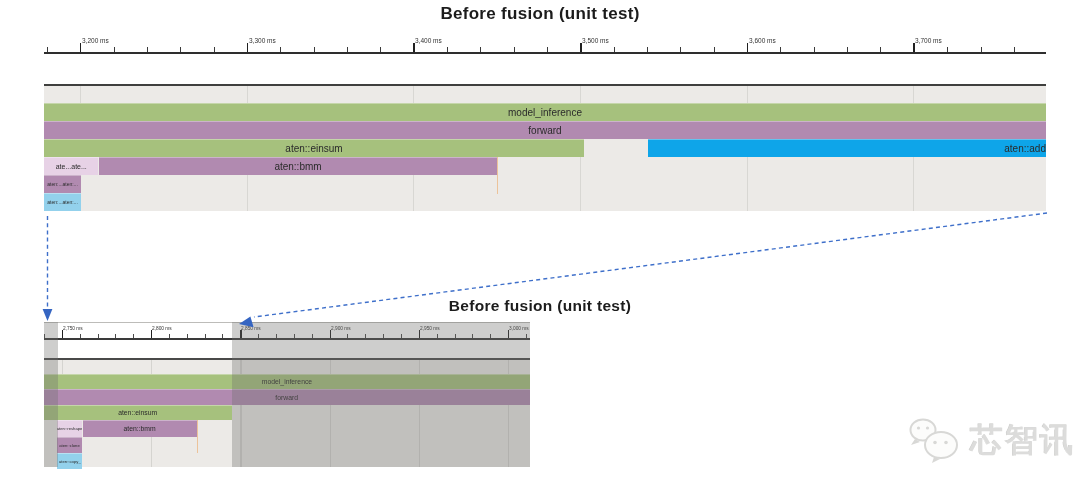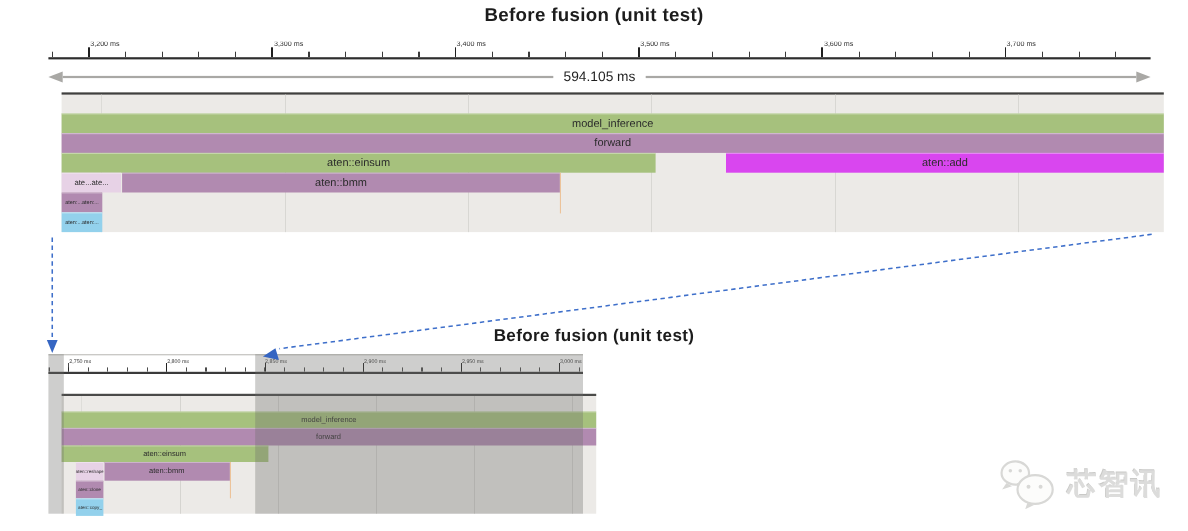--- a/index.html
+++ b/index.html
@@ -25,30 +25,30 @@
   
   .measure { position:absolute; display:flex; align-items:center; }
   .measure.top { left:44px; top:58px; width:1002px; height:24px; }
   .mline { flex:1; height:1.5px; background:#a9a8a5; }
   .ah { width:0; height:0; border-top:5px solid transparent; border-bottom:5px solid transparent; }
   .ah.l { border-right:13px solid #a9a8a5; }
   .ah.r { border-left:13px solid #a9a8a5; }
   .mtext { padding:0 9px; font-size:12.5px; color:#1f1f1f; white-space:nowrap; }
 
   
-  .track { position:absolute; background:#eceae7;margin-left:12px; }
+  .track { position:absolute; background:#eceae7; }
   .track.top { left:44px; top:84px; width:1002px; height:127px; border-top:2px solid #3f3f3e; }
   .grid { position:absolute; top:0; bottom:0; right:0; }
   .track.top .grid { left:36px;
       background:repeating-linear-gradient(to right,#d8d7d3 0 1px,transparent 1px 166.68px); }
   .bar { position:absolute; display:flex; align-items:center; justify-content:center;
          overflow:hidden; box-shadow:inset 0 1px 0 rgba(255,255,255,.35); }
   .lbl { white-space:nowrap; color:#2b2b2b; font-size:10px; }
   .green  { background:#a6c17d; }
-  .dgreen { background:#d946ef; }
+  .dgreen { background:#0ea5e9;justify-content:flex-end; }
   .purple { background:#b18ab0; }
   .pink   { background:#e7d2e6; }
   .blue   { background:#93d1ec; }
   .flow   { position:absolute; width:1px; background:#ecc39a; }
 
   
   .after-wrap { position:absolute; left:44px; top:322px; width:486px; height:145px; }
   .ruler.bottom { left:0; top:0; width:486px; height:18px;
                   border-top:1px solid #bdbcb9; border-bottom:2px solid #3a3a3a; }
   .ruler.bottom .minor { left:0; height:4px;
@@ -68,48 +68,41 @@
       background:repeating-linear-gradient(to right,#d5d4d0 0 1px,transparent 1px 89.25px); }
   .dim { position:absolute; background:rgba(112,111,107,.34); z-index:5; }
 
   
   .arrows { position:absolute; left:0; top:0; z-index:6; pointer-events:none; }
   .dash { stroke:#3e6fca; stroke-width:1.4; stroke-dasharray:4 3.2; fill:none; }
   .head { fill:#3565c2; }
 
   .watermark { position:absolute; left:908px; top:414px; width:190px; height:52px; z-index:7;
                display:flex; align-items:center; gap:8px; }
-  .wm-text { font-family:sans-serif; font-size:27px; font-weight:700; letter-spacing:2px;
+  .wm-text { font-family:sans-serif; font-size:33px; font-weight:700; letter-spacing:2px;
              color:#dcdcdb; text-shadow:1px 1.5px 1px #ffffff, -0.5px -0.5px 0.5px #c9c9c7; }
 </style>
 </head>
 <body>
 
 <div class="canvas">
 
   <div class="title before">Before fusion (unit test)</div>
 
   <div class="ruler top">
     <div class="ticks minor"></div>
     <div class="ticks major"></div>
     <span class="rlabel" style="left:38px">3,200 ms</span>
     <span class="rlabel" style="left:205px">3,300 ms</span>
     <span class="rlabel" style="left:371px">3,400 ms</span>
     <span class="rlabel" style="left:538px">3,500 ms</span>
     <span class="rlabel" style="left:705px">3,600 ms</span>
     <span class="rlabel" style="left:871px">3,700 ms</span>
   </div>
 
-  <div class="measure top">
-    <i class="ah l"></i>
-      <i class="mline"></i>
-      <span class="mtext">594.105 ms</span>
-      <i class="mline"></i>
-      <i class="ah r"></i>
-  </div>
 
   <div class="track top">
     <div class="grid"></div>
     <div class="bar green" style="left:0; top:17px; width:1002px; height:18px;">
         <span class="lbl">model_inference</span>
       </div>
     <div class="bar purple" style="left:0; top:35px; width:1002px; height:18px;">
         <span class="lbl">forward</span>
       </div>
     <div class="bar green" style="left:0; top:53px; width:540px; height:18px;">

